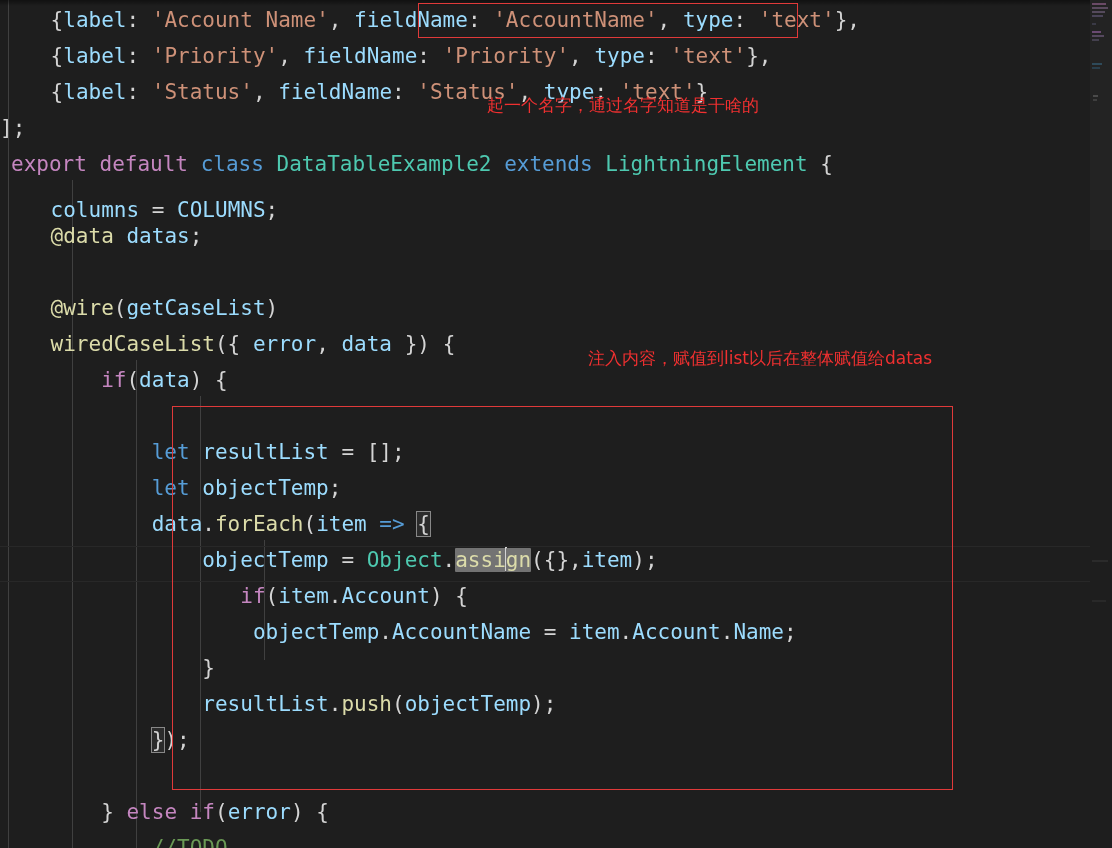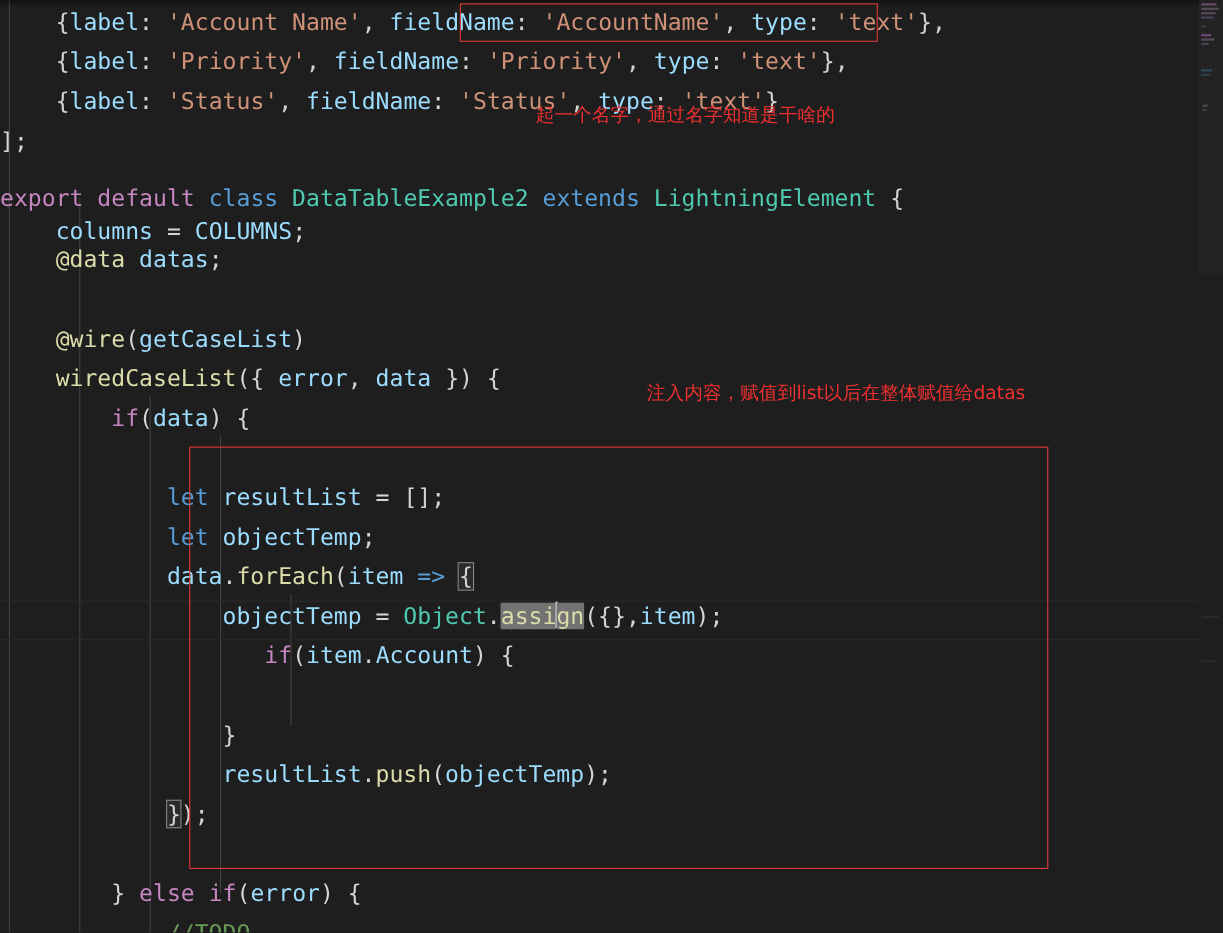--- a/index.html
+++ b/index.html
@@ -153,21 +153,21 @@
     <div class="cur-line" style="top:546px;"></div>
 
     <div class="line" style="top:2px;"><span class="ind">    </span><span class="punc">{</span><span class="ident">label</span><span class="punc">:</span> <span class="str">'Account Name'</span><span class="punc">,</span> <span class="ident">fieldName</span><span class="punc">:</span> <span class="str">'AccountName'</span><span class="punc">,</span> <span class="ident">type</span><span class="punc">:</span> <span class="str">'text'</span><span class="punc">},</span></div>
 
     <div class="line" style="top:38px;"><span class="ind">    </span><span class="punc">{</span><span class="ident">label</span><span class="punc">:</span> <span class="str">'Priority'</span><span class="punc">,</span> <span class="ident">fieldName</span><span class="punc">:</span> <span class="str">'Priority'</span><span class="punc">,</span> <span class="ident">type</span><span class="punc">:</span> <span class="str">'text'</span><span class="punc">},</span></div>
 
     <div class="line" style="top:74px;"><span class="ind">    </span><span class="punc">{</span><span class="ident">label</span><span class="punc">:</span> <span class="str">'Status'</span><span class="punc">,</span> <span class="ident">fieldName</span><span class="punc">:</span> <span class="str">'Status'</span><span class="punc">,</span> <span class="ident">type</span><span class="punc">:</span> <span class="str">'text'</span><span class="punc">}</span></div>
 
     <div class="line" style="top:110px;"><span class="punc">];</span></div>
 
-    <div class="line" style="top:162px;"><span class="kw">export</span> <span class="kw">default</span> <span class="kw2">class</span> <span class="type">DataTableExample2</span> <span class="kw2">extends</span> <span class="type">LightningElement</span> <span class="punc">{</span></div>
+    <div class="line" style="top:146px;margin-left:11px;"><span class="kw">export</span> <span class="kw">default</span> <span class="kw2">class</span> <span class="type">DataTableExample2</span> <span class="kw2">extends</span> <span class="type">LightningElement</span> <span class="punc">{</span></div>
 
     <div class="line" style="top:192px;"><span class="ind">    </span><span class="ident">columns</span> <span class="op">=</span> <span class="ident">COLUMNS</span><span class="punc">;</span></div>
 
     <div class="line" style="top:218px;"><span class="ind">    </span><span class="deco">@data</span> <span class="ident">datas</span><span class="punc">;</span></div>
 
     <div class="line" style="top:254px;"></div>
 
     <div class="line" style="top:290px;"><span class="ind">    </span><span class="deco">@wire</span><span class="punc">(</span><span class="ident">getCaseList</span><span class="punc">)</span></div>
 
     <div class="line" style="top:326px;"><span class="ind">    </span><span class="fn">wiredCaseList</span><span class="punc">({</span> <span class="ident">error</span><span class="punc">,</span> <span class="ident">data</span> <span class="punc">})</span> <span class="punc">{</span></div>
@@ -179,20 +179,21 @@
     <div class="line" style="top:434px;"><span class="ind">            </span><span class="kw2">let</span> <span class="ident">resultList</span> <span class="op">=</span> <span class="punc">[];</span></div>
 
     <div class="line" style="top:470px;"><span class="ind">            </span><span class="kw2">let</span> <span class="ident">objectTemp</span><span class="punc">;</span></div>
 
     <div class="line" style="top:506px;"><span class="ind">            </span><span class="ident">data</span><span class="punc">.</span><span class="fn">forEach</span><span class="punc">(</span><span class="ident">item</span> <span class="arrow">=&gt;</span> <span class="punc brmatch">{</span></div>
 
     <div class="line" style="top:542px;"><span class="ind">                </span><span class="ident">objectTemp</span> <span class="op">=</span> <span class="type">Object</span><span class="punc">.</span><span class="fn sel">assi</span><span class="caret"></span><span class="fn sel">gn</span><span class="punc">({},</span><span class="ident">item</span><span class="punc">);</span></div>
 
     <div class="line" style="top:578px;padding-left:38px;"><span class="ind">                </span><span class="ctrl">if</span><span class="punc">(</span><span class="ident">item</span><span class="punc">.</span><span class="ident">Account</span><span class="punc">)</span> <span class="punc">{</span></div>
 
+    <div class="line" style="top:614px;"><span class="ind">                    </span><span class="ident">objectTemp</span><span class="punc">.</span><span class="ident">AccountName</span> <span class="op">=</span> <span class="ident">item</span><span class="punc">.</span><span class="ident">Account</span><span class="punc">.</span><span class="ident">Name</span><span class="punc">;</span></div>
 
     <div class="line" style="top:650px;"><span class="ind">                </span><span class="punc">}</span></div>
 
     <div class="line" style="top:686px;"><span class="ind">                </span><span class="ident">resultList</span><span class="punc">.</span><span class="fn">push</span><span class="punc">(</span><span class="ident">objectTemp</span><span class="punc">);</span></div>
 
     <div class="line" style="top:722px;"><span class="ind">            </span><span class="punc brmatch">}</span><span class="punc">);</span></div>
 
 
     <div class="line" style="top:794px;"><span class="ind">        </span><span class="punc">}</span> <span class="kw">else</span> <span class="ctrl">if</span><span class="punc">(</span><span class="ident">error</span><span class="punc">)</span> <span class="punc">{</span></div>
 

